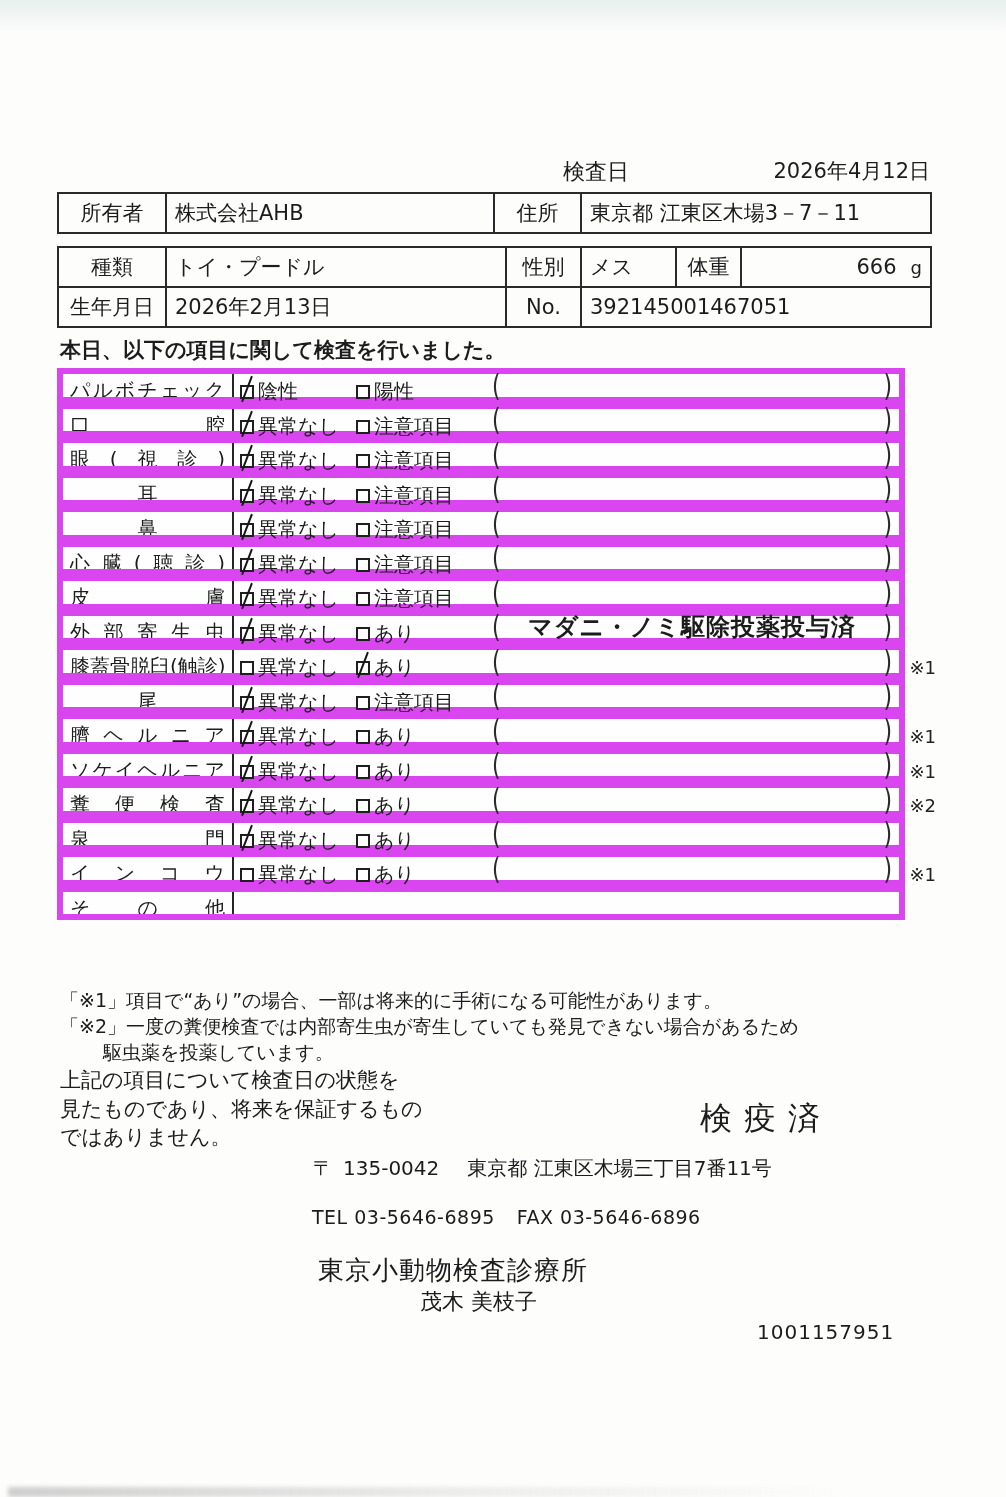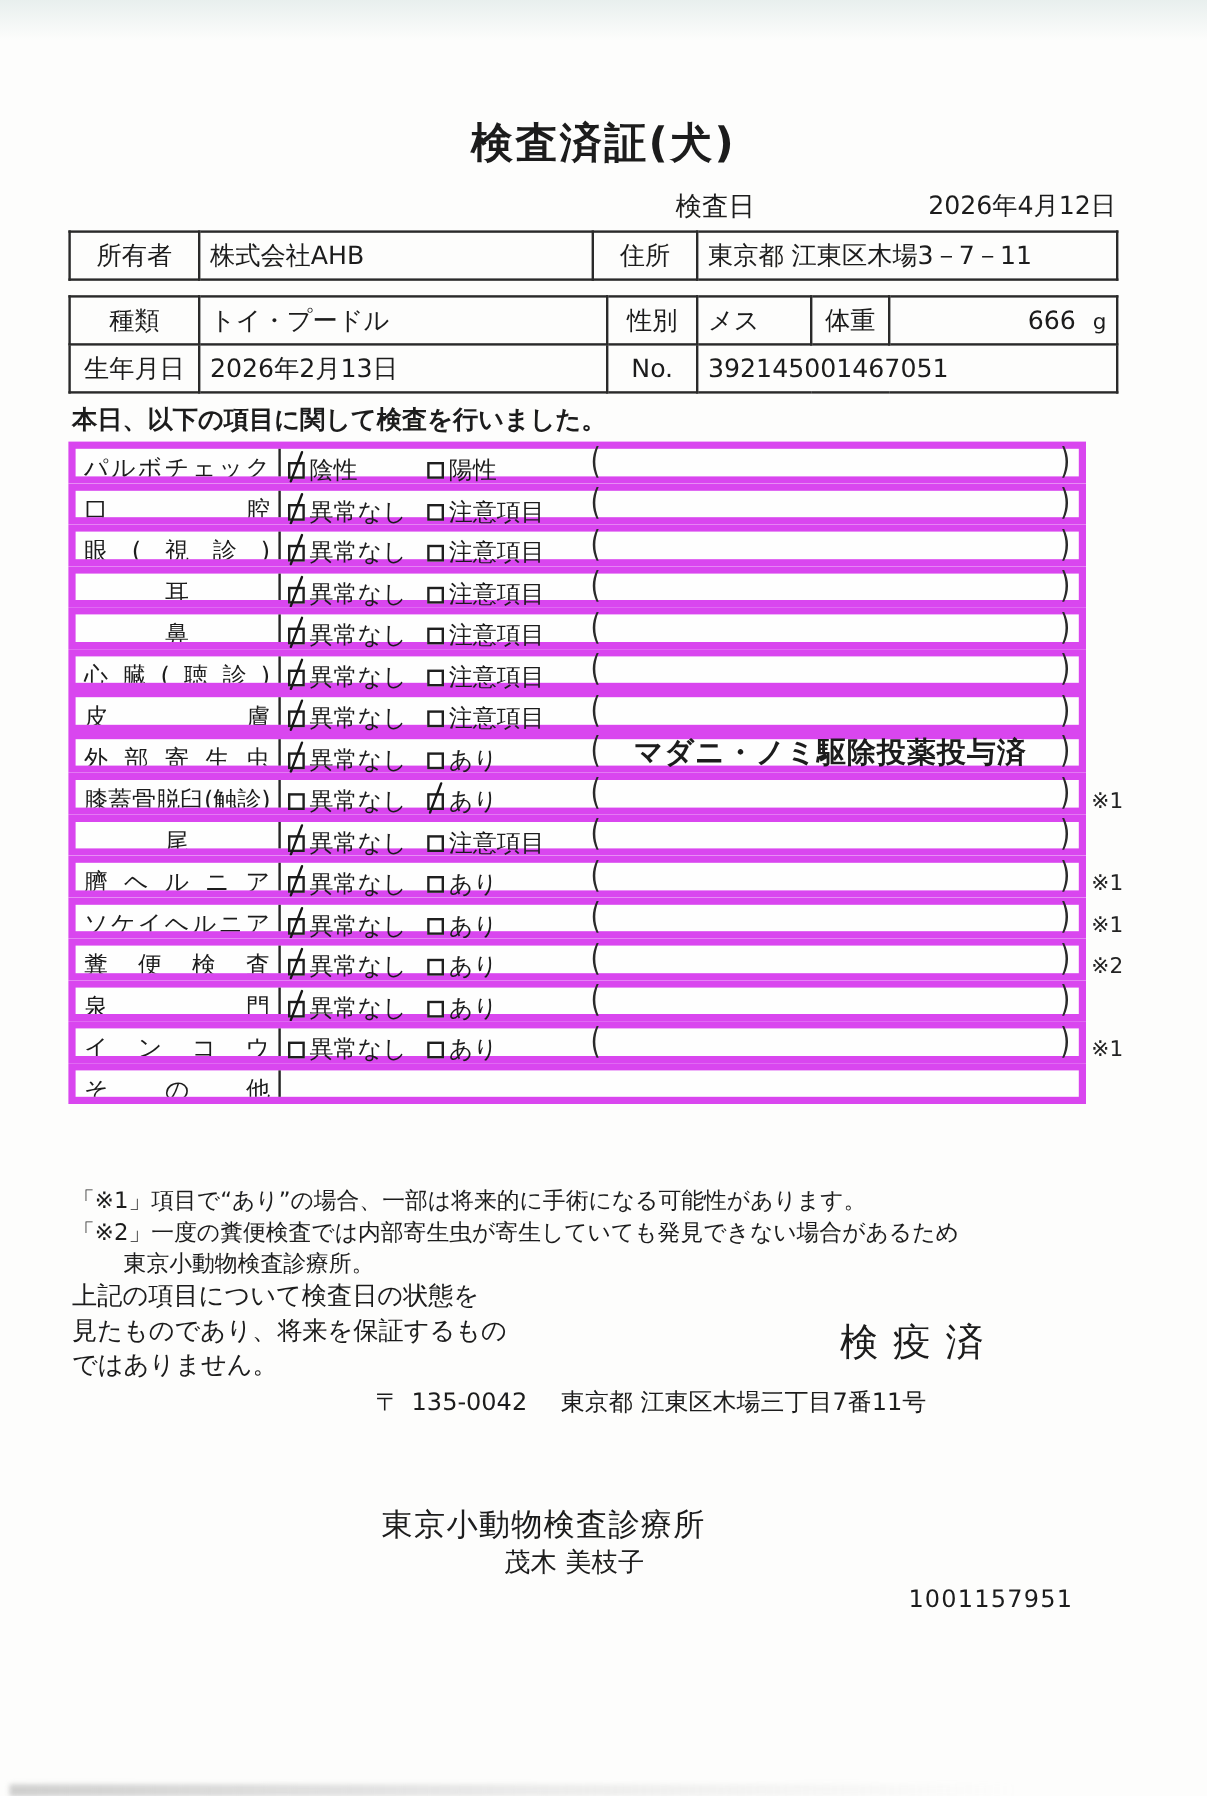--- a/index.html
+++ b/index.html
@@ -88,21 +88,20 @@
   .clinic   { position:absolute; top:1253px; left:318px; font-size:26px; font-weight:500; letter-spacing:1px; }
   .person   { position:absolute; top:1287px; left:420px; font-size:22px; }
   .serial   { position:absolute; top:1320px; left:757px; font-size:20px; letter-spacing:1px; }
 </style>
 </head>
 <body>
 
 <div class="page">
   <div class="scan-top"></div>
 
-  <div class="title">検査済証(犬)</div>
 
   <div class="date-label">検査日</div>
   <div class="date-value">2026年4月12日</div>
 
   <table class="doc owner">
     <colgroup>
         <col style="width:108px">
         <col style="width:328px">
         <col style="width:87px">
         <col style="width:350px">
@@ -359,31 +358,34 @@
 
     <div class="crow">
       <div class="label-cell justify">その他</div>
       <div class="opts"></div>
 
     </div>
   </div>
 
   <div class="footnote1">「※1」項目で“あり”の場合、一部は将来的に手術になる可能性があります。</div>
   <div class="footnote2">「※2」一度の糞便検査では内部寄生虫が寄生していても発見できない場合があるため</div>
-  <div class="footnote3">東京小動物検査診療所。</div>
+  <div class="footnote3">駆虫薬を投薬しています。</div>
 
   <div class="disclaimer">
     <div>上記の項目について検査日の状態を</div>
     <div>見たものであり、将来を保証するもの</div>
     <div>ではありません。</div>
   </div>
 
   <div class="stamp">検疫済</div>
 
   <div class="postal">
     <span>〒</span><span class="code">135-0042</span><span>東京都 江東区木場三丁目7番11号</span>
   </div>
+  <div class="telfax">
+    <span>TEL 03-5646-6895</span><span class="fax">FAX 03-5646-6896</span>
+  </div>
   <div class="clinic">東京小動物検査診療所</div>
   <div class="person">茂木 美枝子</div>
   <div class="serial">1001157951</div>
 
   <div class="scan-bottom"></div>
 </div>
 
 </body></html>

